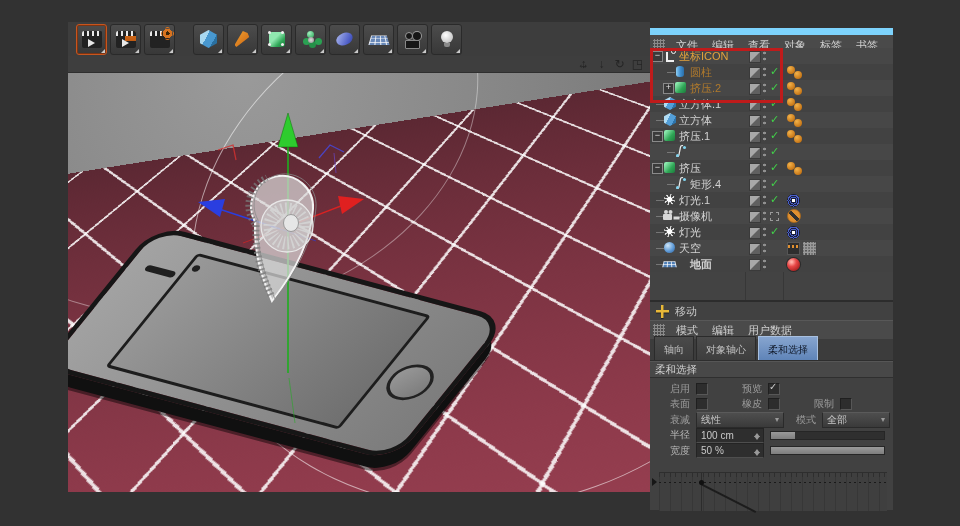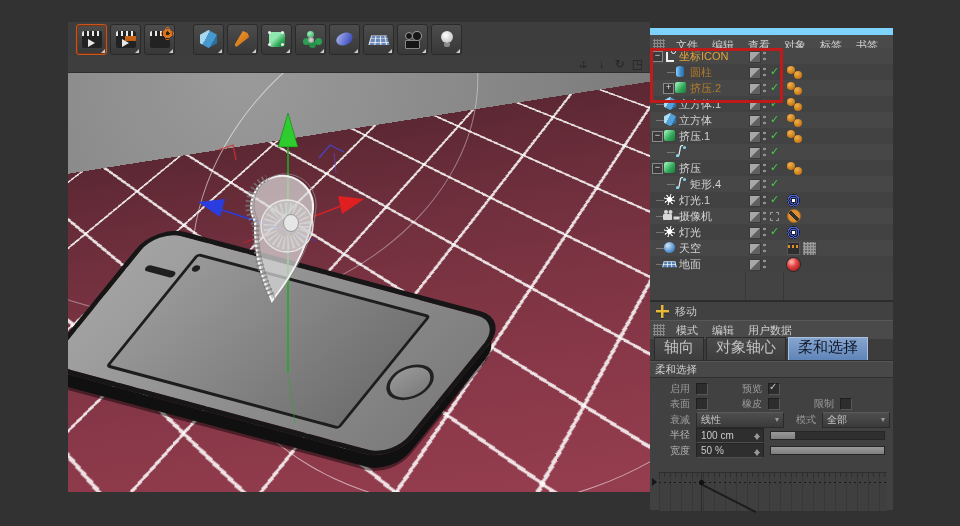--- a/index.html
+++ b/index.html
@@ -139,21 +139,21 @@
       background-image:linear-gradient(90deg,rgba(255,255,255,.75) 0 1px,transparent 1px),linear-gradient(rgba(255,255,255,.75) 0 1px,transparent 1px);
       background-size:4px 4px;transform:perspective(24px) rotateX(42deg);}
   
   #am{position:absolute;left:650px;top:300px;width:243px;height:208px;background:#414141;border-top:2px solid #2c2c2c;}
   #am-menubar{height:18px;background:#4a4a4a;border-top:1px solid #585858;display:flex;align-items:center;font-size:11px;color:#d0d0d0;}
   #am-tool{height:18px;display:flex;align-items:center;padding-left:6px;font-size:11px;color:#c9c9c9;gap:6px;}
   .move-axis-icon{display:inline-block;width:13px;height:13px;
       background:linear-gradient(#e8b838,#e8b838) 50% 0/2.5px 13px no-repeat,linear-gradient(#e8b838,#e8b838) 0 50%/13px 2.5px no-repeat;
       filter:drop-shadow(0 1px 0 #222);}
   #am-tabs{height:21px;background:#3c3c3c;display:flex;align-items:flex-end;padding-left:4px;gap:2px;border-bottom:1px solid #2e2e2e;}
-  .tab{font-size:15px;color:#c2c2c2;padding:0 9px 3px;background:linear-gradient(#4a4a4a,#3e3e3e);border:1px solid #2b2b2b;border-bottom:none;}
+  .tab{font-size:10px;color:#c2c2c2;padding:6px 9px 3px;background:linear-gradient(#4a4a4a,#3e3e3e);border:1px solid #2b2b2b;border-bottom:none;}
   .tab.active{color:#0f1828;background:linear-gradient(#87a5cf,#5f84b8);border-color:#a8c0e0;}
   #am-section{height:15px;background:#484848;border-top:1px solid #565656;border-bottom:1px solid #2f2f2f;
       font-size:10.5px;color:#cfcfcf;line-height:15px;padding-left:5px;}
   #prop-rows{padding-top:3px;}
   .prow{height:15.5px;display:flex;align-items:center;padding-left:8px;font-size:10px;}
   .pair{display:inline-flex;align-items:center;width:72px;}
   .pair.wide{width:auto;}
   .plabel{width:32px;text-align:right;margin-right:6px;color:#9c9c9c;}
   .slab{color:#b8b8b8;}
   .cb{width:10px;height:10px;background:#2d2d2d;border:1px solid #1f1f1f;border-right-color:#575757;border-bottom-color:#575757;position:relative;}
@@ -430,21 +430,21 @@
         <span class="visdots" data-name="visibility-dots"></span>
         <span class="state" data-name="enable-state"></span>
         <span class="tags" data-name="tag-list">
           <span class="tag compositing-tag" data-name="compositing-tag"></span>
           <span class="tag noise-tag" data-name="noise-tag"></span>
         </span>
       </div>
       <div class="om-row alt" data-name="object-row" style="top: 208px;">
         <span class="conn" data-name="tree-connector" style="left: 6px;"></span>
         <span class="oi ground-icon" data-name="ground-icon" style="left: 13px;"></span>
-        <span class="om-label" data-name="object-label" style="left: 29px;">地面</span>
+        <span class="om-label" data-name="object-label" style="left: 40px; font-weight: bold;">地面</span>
         <span class="layer-sq" data-name="layer-toggle"></span>
         <span class="visdots" data-name="visibility-dots"></span>
         <span class="state" data-name="enable-state"></span>
         <span class="tags" data-name="tag-list">
           <span class="tag material-red-tag" data-name="material-red-tag"></span>
         </span>
       </div>
     </div>
 
   <div id="am" data-name="attribute-manager">

